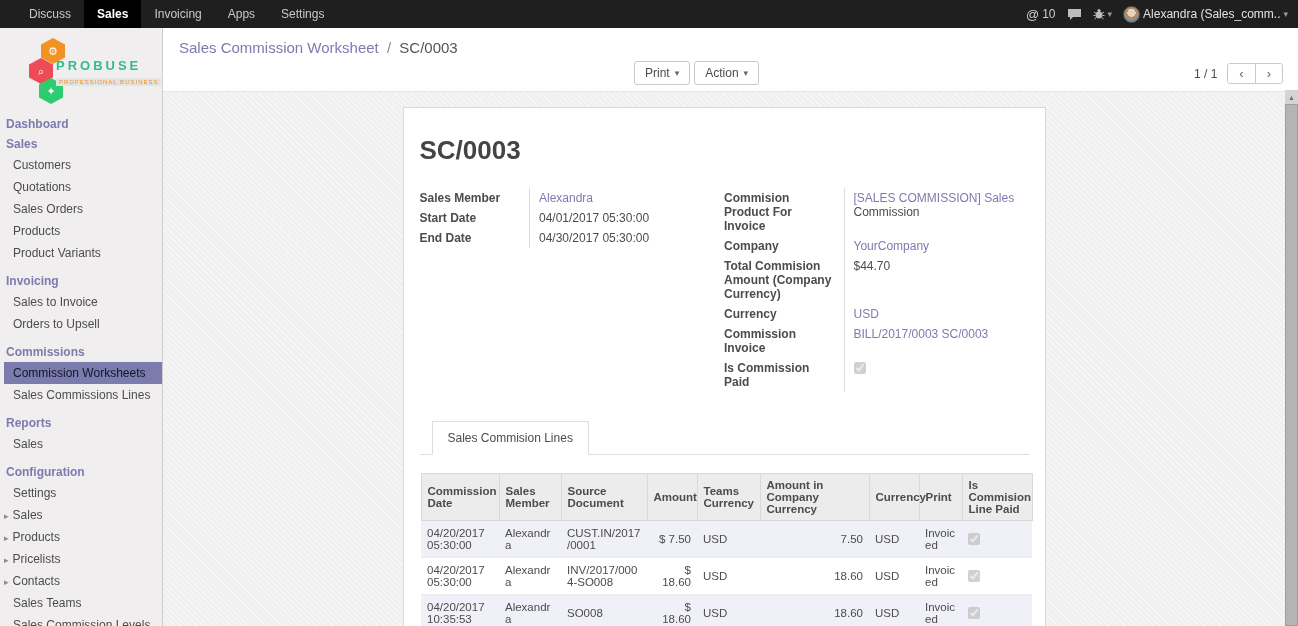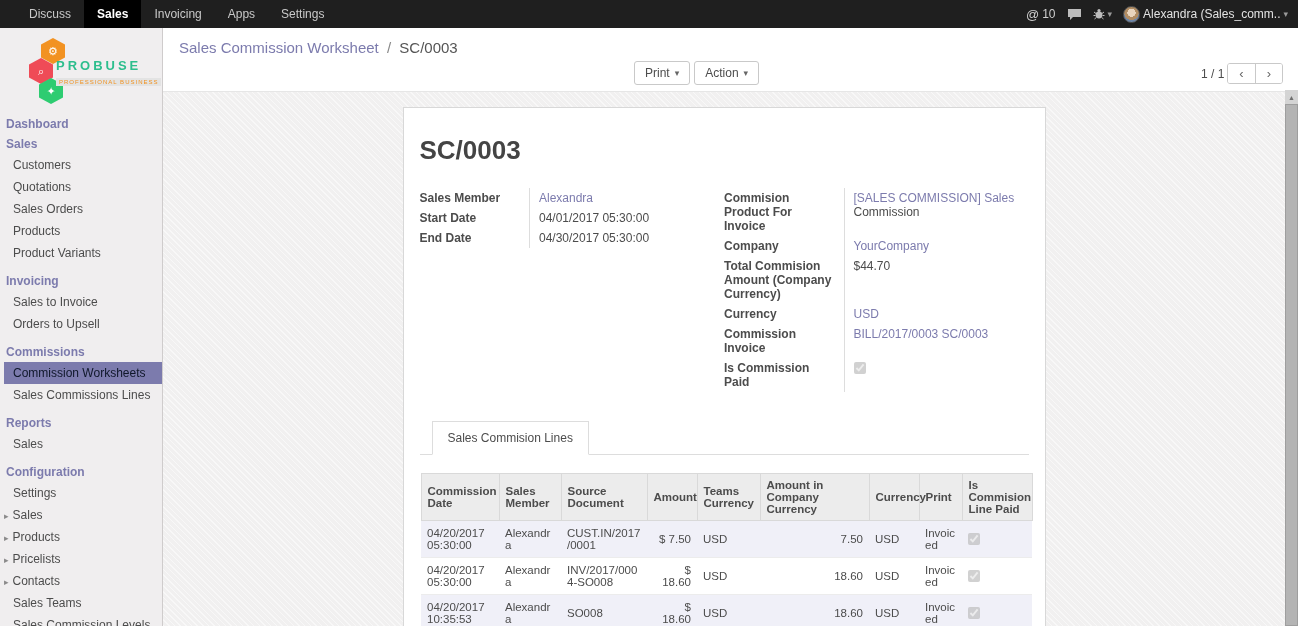--- a/index.html
+++ b/index.html
@@ -70,21 +70,21 @@
   .breadcrumb-sep { color:#888; margin:0 4px; }
   .breadcrumb-current { color:#555; }
   .button-row { position:relative; height:34px; background:#fff; border-bottom:1px solid #e6e6e6; }
   .action-buttons { position:absolute; left:471px; top:3px; display:flex; gap:4px; }
   .btn {
     background:#fff; border:1px solid #c9c9c9; border-radius:3px;
     padding:4px 10px; font-size:12px; color:#4c4c4c; cursor:pointer;
     display:flex; align-items:center; gap:5px;
   }
   .btn-caret { font-size:9px; color:#666; }
-  .pager { position:absolute; right:15px; top:5px; display:flex; align-items:center; gap:3px; }
+  .pager { position:absolute; right:15px; top:5px; display:flex; align-items:center; gap:10px; }
   .pager-text { font-size:12px; color:#4c4c4c; }
   .pager-buttons { display:flex; border:1px solid #c9c9c9; border-radius:3px; overflow:hidden; background:#fff; }
   .pager-btn { padding:2px 11px; font-size:13px; color:#666; cursor:pointer; background:#fff; }
   .pager-btn + .pager-btn { border-left:1px solid #c9c9c9; }
   
   .statusbar {
     height:19px; background:linear-gradient(#fdfdfd,#e7e7e7);
     border-bottom:1px solid #b5b5b5; display:flex; justify-content:flex-end;
     padding-right:13px;
   }

